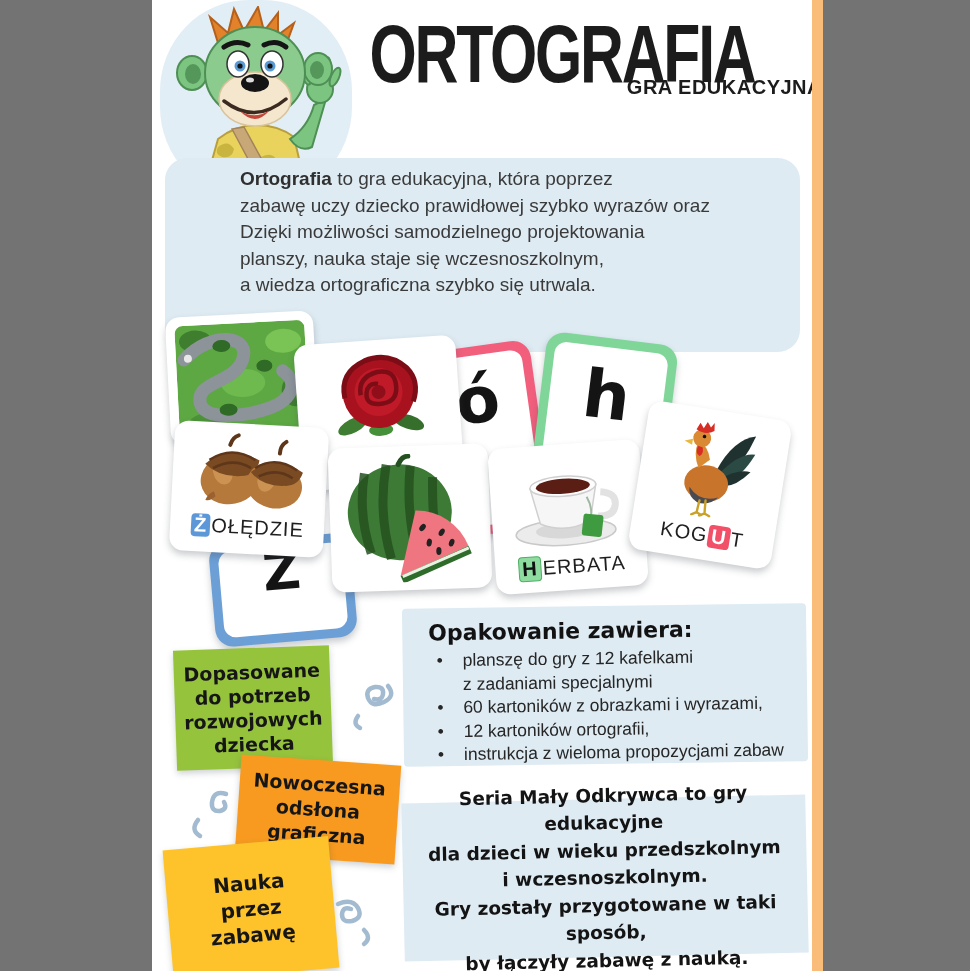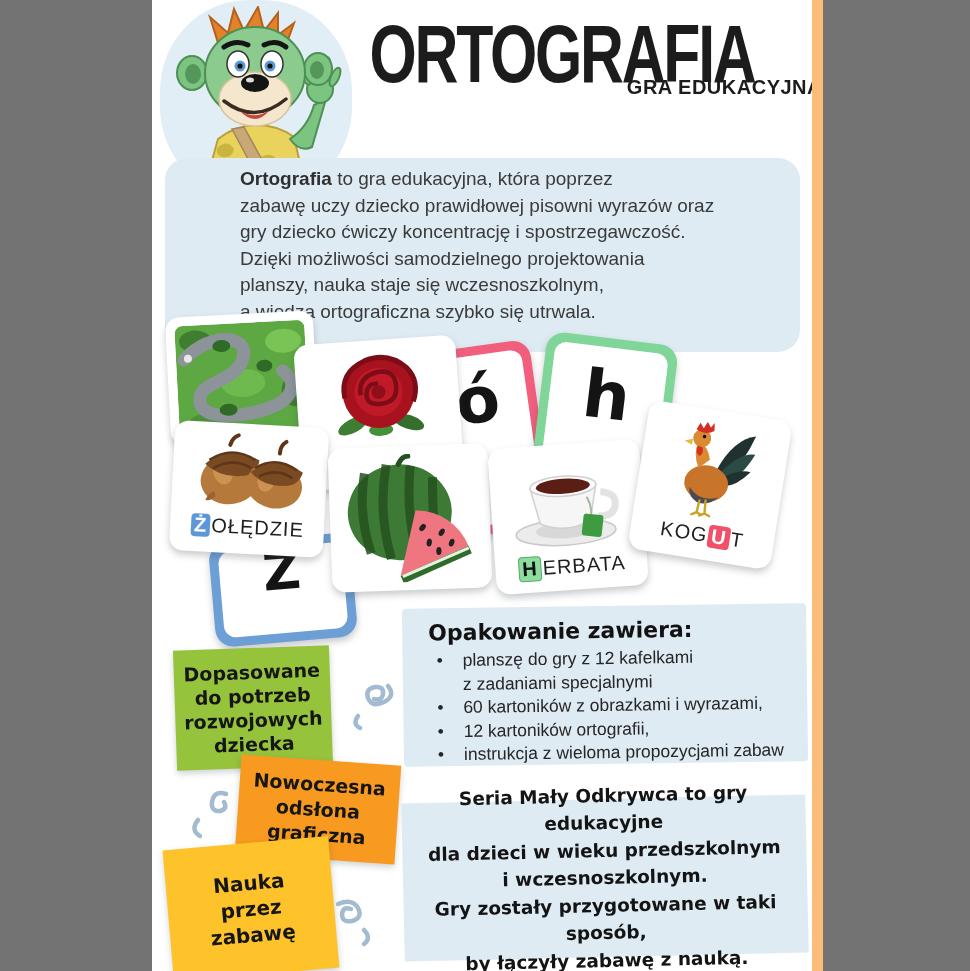--- a/index.html
+++ b/index.html
@@ -114,22 +114,21 @@
       <ellipse cx="89" cy="76" rx="14" ry="9" fill="#141414"></ellipse>
       <ellipse cx="84" cy="73" rx="4" ry="2.5" fill="#fff" opacity=".85"></ellipse>
 
       <path d="M58,94 Q89,118 120,92" stroke="#3A2A20" stroke-width="3.5" fill="none" stroke-linecap="round"></path>
       <path d="M74,104 Q89,113 104,103 Q96,112 89,112 Q80,111 74,104 Z" fill="#C4453B"></path>
     </svg>
 
     <div class="intro-panel"></div>
     <div class="intro-text">
       <div><b>Ortografia</b><span> to gra edukacyjna, która poprzez</span></div>
-      <div>zabawę uczy dziecko prawidłowej pisowni wyrazów oraz</div>
-      <div>gry dziecko ćwiczy koncentrację i spostrzegawczość.</div>
+      <div>zabawę uczy dziecko prawidłowej szybko wyrazów oraz</div>
       <div>Dzięki możliwości samodzielnego projektowania</div>
       <div>planszy, nauka staje się wczesnoszkolnym,</div>
       <div>a wiedza ortograficzna szybko się utrwala.</div>
     </div>
 
     <div class="tile" style="left:272px;top:346px;width:118px;height:188px;background:#F15F7D;transform:rotate(-8deg);">
       <div class="inner">
           <span class="letter" style="font-size:64px;margin-top:8px;">ó</span>
         </div>
     </div>

